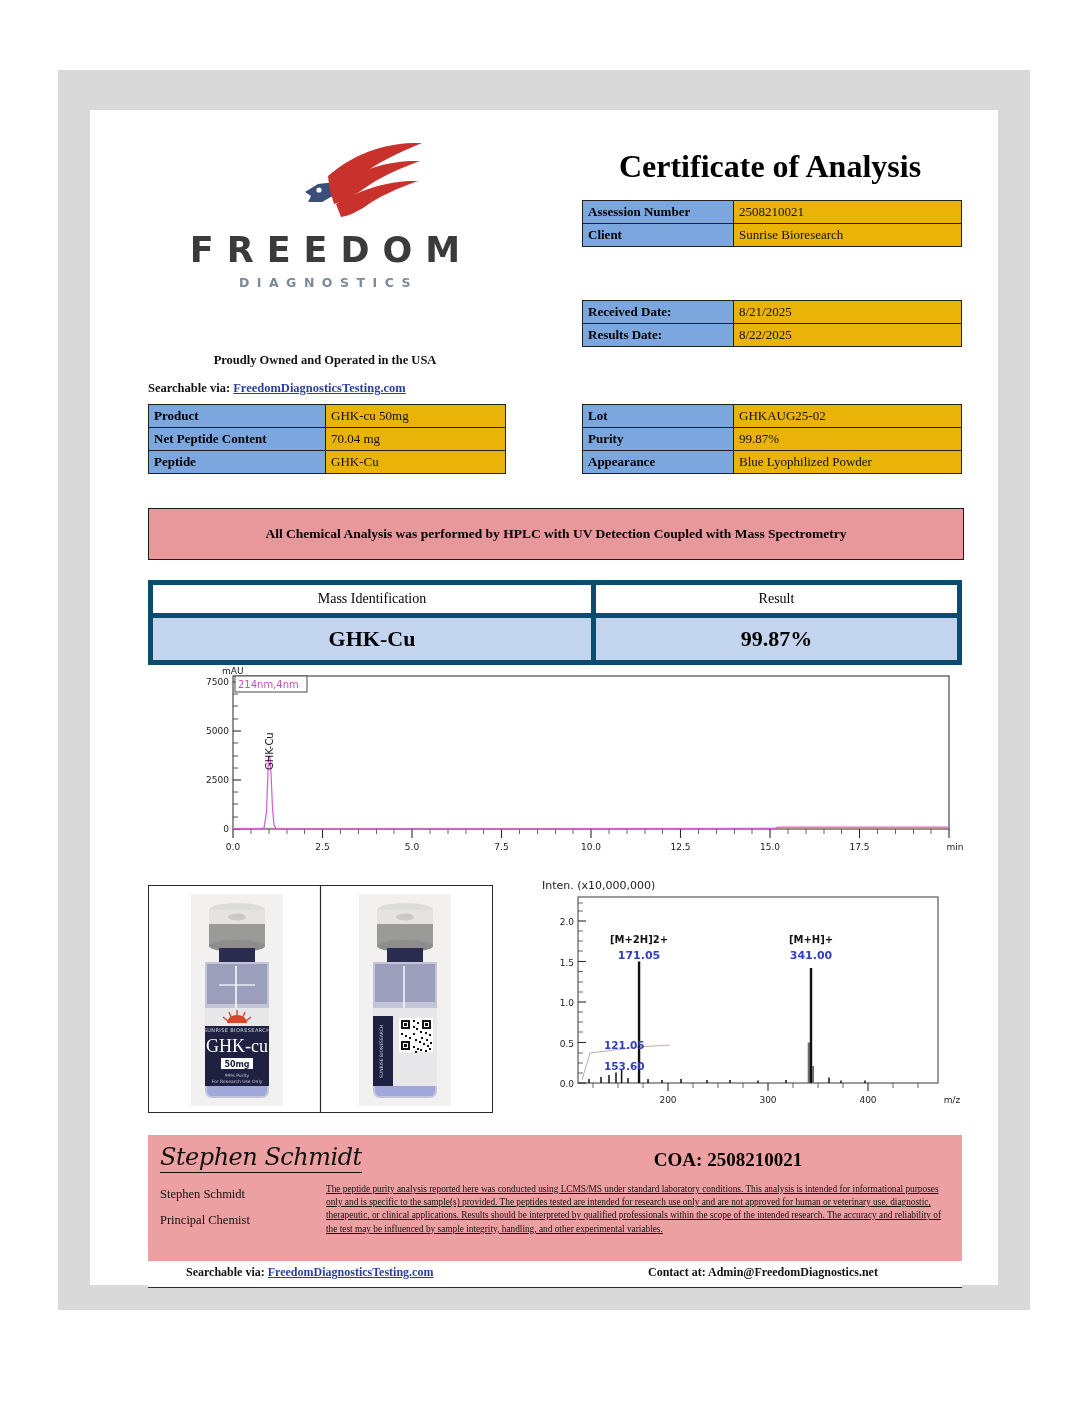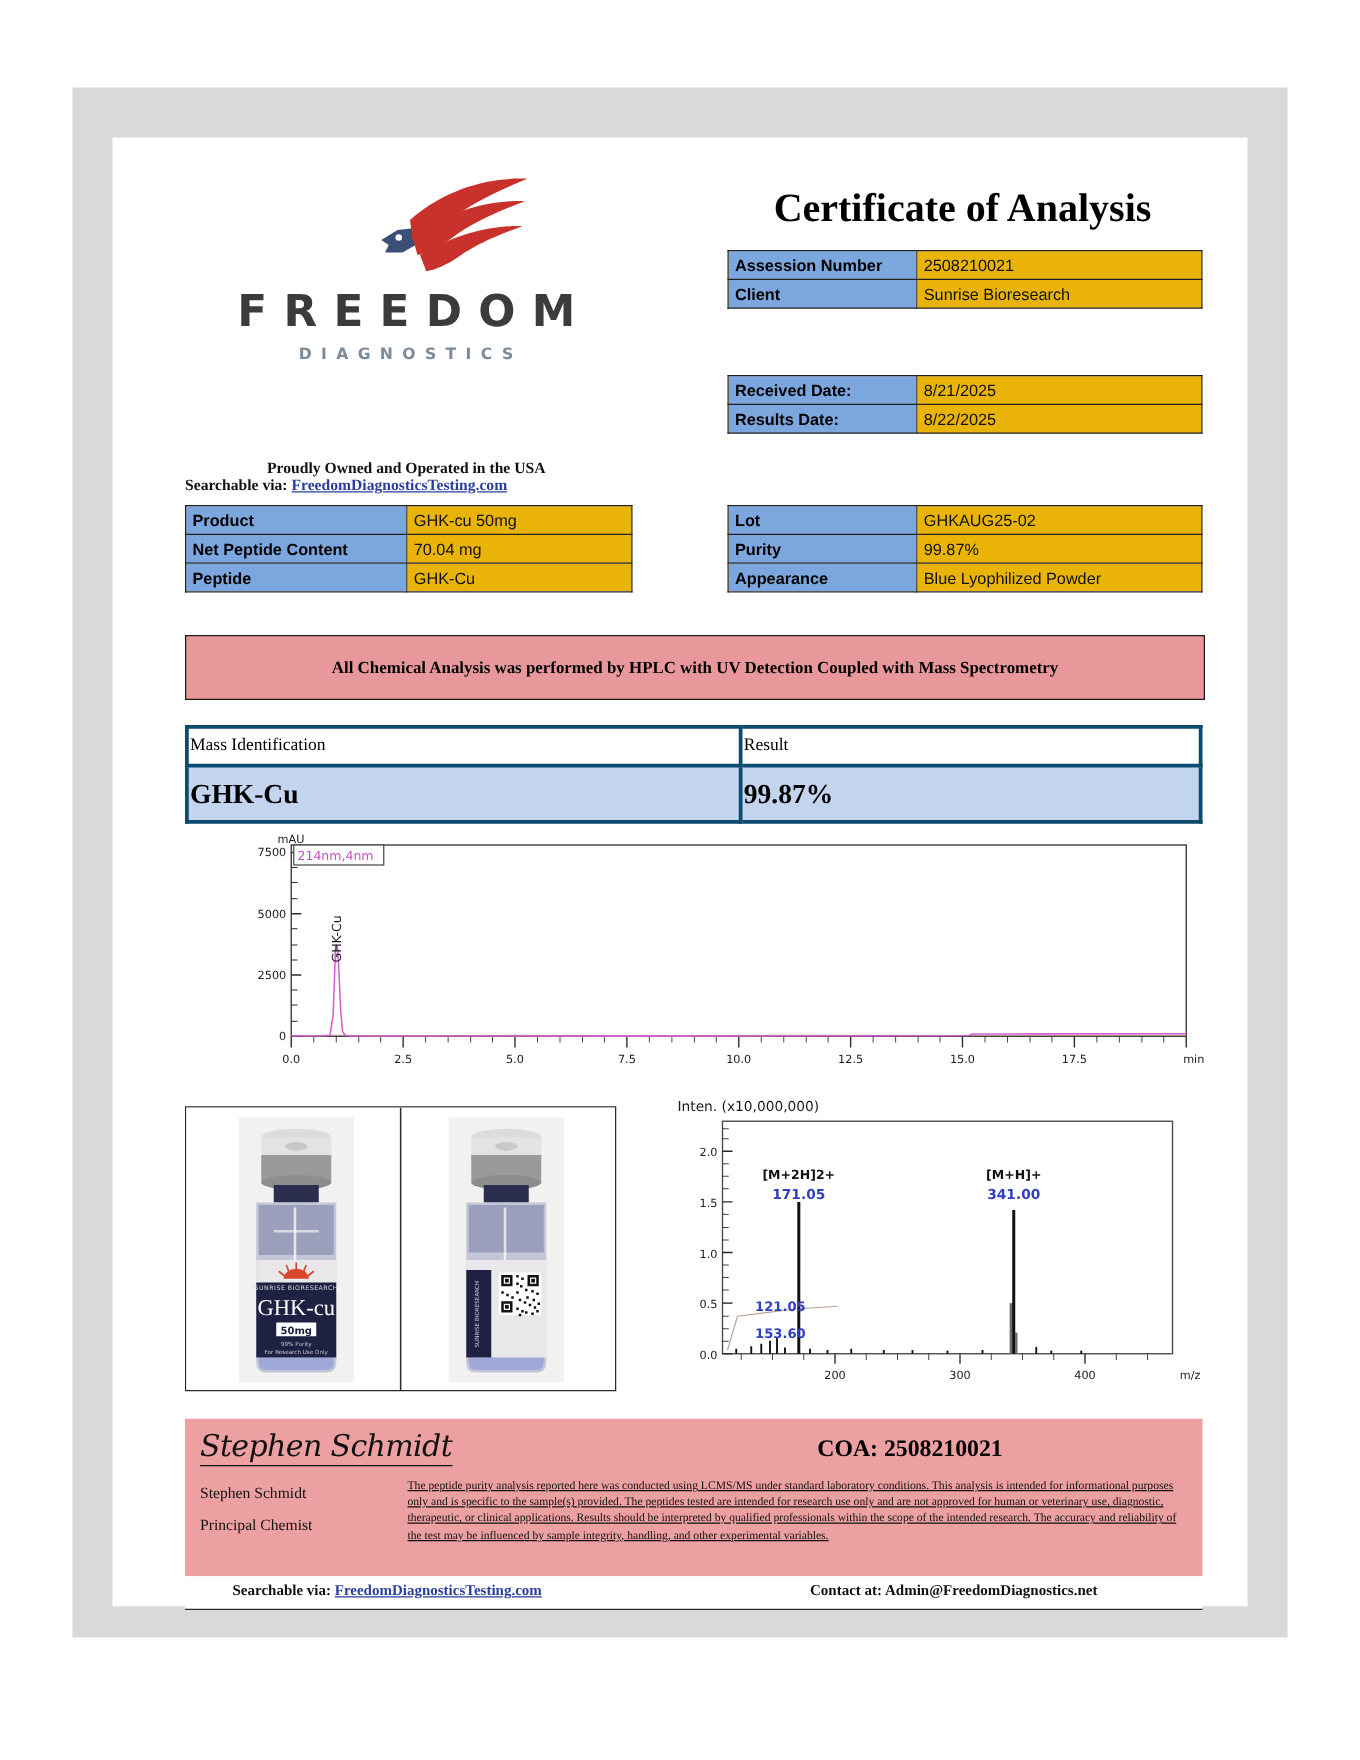--- a/index.html
+++ b/index.html
@@ -37,42 +37,42 @@
     font-family: "DejaVu Sans", sans-serif;
     font-size: 35px; font-weight: bold; color: #3b3b3b;
     letter-spacing: 13px; margin-left: 13px; line-height: 1.05;
   }
   .logo-sub {
     font-family: "DejaVu Sans", sans-serif;
     font-size: 12.5px; font-weight: bold; color: #7c8a99;
     letter-spacing: 7.5px; margin-left: 7px; margin-top: 6px;
   }
   .proud {
-    position: absolute; left: 60px; top: 257px; width: 350px;
+    position: absolute; left: 60px; top: 243px; width: 350px;
     text-align: center; font-size: 12.5px; font-weight: bold; color: #111;
     font-family: "Liberation Serif", serif;
   }
   .searchable-top {
     position: absolute; left: 58px; top: 271px;
     font-size: 12.5px; font-weight: bold; color: #111;
   }
   .searchable-top a, .link {
     color: #2a3f9d; text-decoration: underline;
   }
 
   .coa-title {
     position: absolute; left: 490px; top: 38px; width: 380px;
     text-align: center; font-size: 32px; font-weight: bold;
     font-family: "Liberation Serif", serif; color: #000;
   }
 
   
   table.bt {
     border-collapse: collapse;
-    font-family: Liberation Sans, sans-serif;
+    font-family: Liberation Serif, serif;
     table-layout: fixed;
     padding-left: 28px;
   }
   table.bt td {
     border: 1px solid #202020;
     padding: 2px 5px;
     font-size: 13px;
     height: 18px;
     vertical-align: middle;
     overflow: hidden; white-space: nowrap;
@@ -97,21 +97,21 @@
     display: flex; align-items: center; justify-content: center;
     font-size: 13.5px; font-weight: bold; color: #000000;
     text-align: center;
   }
 
   
   #tbl-massid {
     position: absolute; left: 58px; top: 470px; width: 814px;
     border-collapse: collapse;
   }
-  #tbl-massid td { border: 3px solid #0c4a6e; text-align: left; }
+  #tbl-massid td { border: 5px solid #0c4a6e; text-align: center; }
   #tbl-massid td.hdr { background: #ffffff; font-size: 14px; font-weight: normal; height: 26px; }
   #tbl-massid td.val { background: #c3d4ef; font-size: 22px; font-weight: bold; height: 40px; }
   #tbl-massid col.c1 { width: 443px; }
 
   
   .chrom { position: absolute; left: 20px; top: 552px; width: 870px; height: 200px; }
   .ms    { position: absolute; left: 430px; top: 765px; width: 460px; height: 245px; }
 
   
   .vials {

